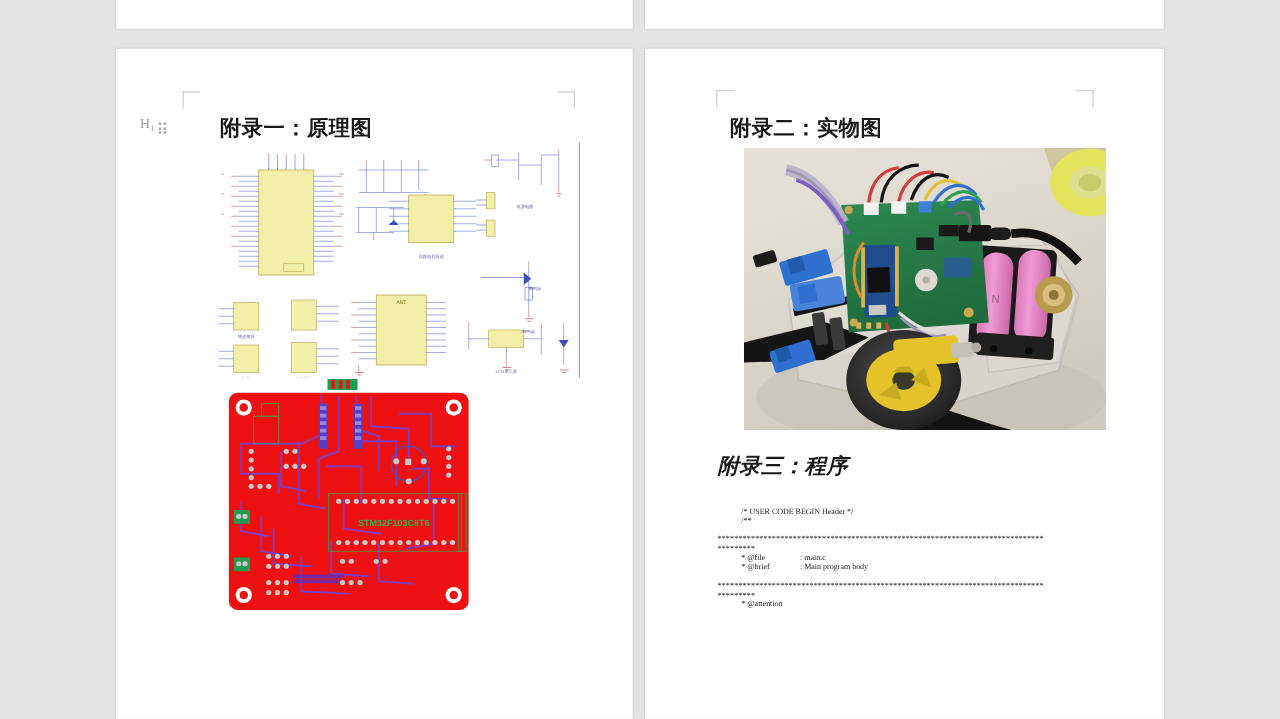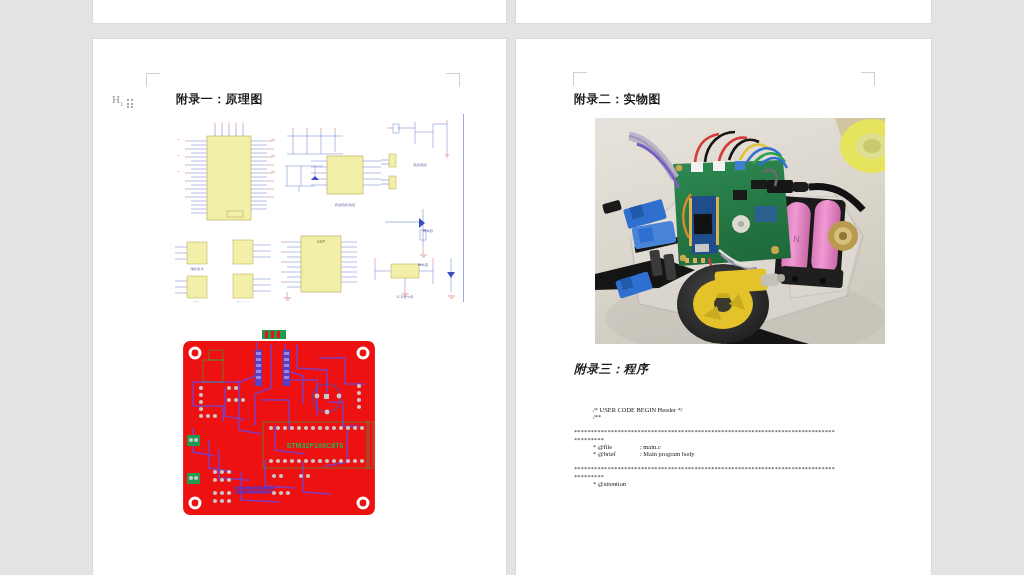--- a/index.html
+++ b/index.html
@@ -26,21 +26,21 @@
   
   .cmark { position: absolute; width: 14px; height: 14px; }
   .cmark.tl { border-left: 1px solid #d0d0d0; border-top: 1px solid #d0d0d0; }
   .cmark.tr { border-right: 1px solid #d0d0d0; border-top: 1px solid #d0d0d0; }
 
   
   .heading {
     position: absolute;
     font-family: "DejaVu Sans", "Liberation Sans", sans-serif;
     font-weight: bold;
-    font-size: 12px;
+    font-size: 17px;
     color: #1a1a1a;
     letter-spacing: 0.4px;
     white-space: nowrap;
   }
 
   
   .style-marker {
     position: absolute;
     display: flex;
     align-items: flex-end;
@@ -365,21 +365,21 @@
           <text x="68" y="190">超声模块</text>
           <text x="230" y="184">LCD显示屏</text>
           <text x="253" y="118">蜂鸣器</text>
         </g>
         <g fill="#8a7a2a" font-size="4" font-family="DejaVu Sans, sans-serif" text-anchor="middle">
           <text x="146" y="129">ANT</text>
         </g>
       </svg>
     </div>
 
-    <div class="pcb" style="left:86px; top:291px; width:200px; height:189px;">
+    <div class="pcb" style="left:86px; top:264px; width:200px; height:189px;">
       <svg width="200" height="189" viewBox="0 0 200 189">
 
         <g>
           <rect x="83" y="0" width="24" height="10" fill="#1f9b4f"></rect>
           <g fill="#ee1111">
             <rect x="86" y="1" width="3" height="7"></rect>
               <rect x="92" y="1" width="3" height="7"></rect>
             <rect x="98" y="1" width="3" height="7"></rect>
           </g>
         </g>
@@ -540,21 +540,21 @@
         <text x="136" y="118" fill="#2faf4f" font-size="7.2" font-weight="bold" font-family="Liberation Sans, sans-serif" text-anchor="middle">STM32F103C8T6</text>
       </svg>
     </div>
   </div>
 
   <div class="page page-right">
 
     <div class="cmark tl" style="left:57px; top:33px;"></div>
     <div class="cmark tr" style="left:345px; top:33px;"></div>
 
-    <div class="heading" style="left:58px; top:52px;">附录二：实物图</div>
+    <div class="heading" style="left:68px; top:52px;">附录二：实物图</div>
 
     <div class="photo" style="left:79px; top:79px; width:290px; height:226px;">
       <svg width="290" height="226" viewBox="0 0 290 226">
         <defs>
           <linearGradient id="bgGrad" x1="0" y1="0" x2="0.4" y2="1">
             <stop offset="0%" stop-color="#e7e3dc"></stop>
             <stop offset="55%" stop-color="#dcd7cd"></stop>
             <stop offset="100%" stop-color="#cfcac0"></stop>
           </linearGradient>
           <linearGradient id="pcbGrad" x1="0" y1="0" x2="0.3" y2="1">

